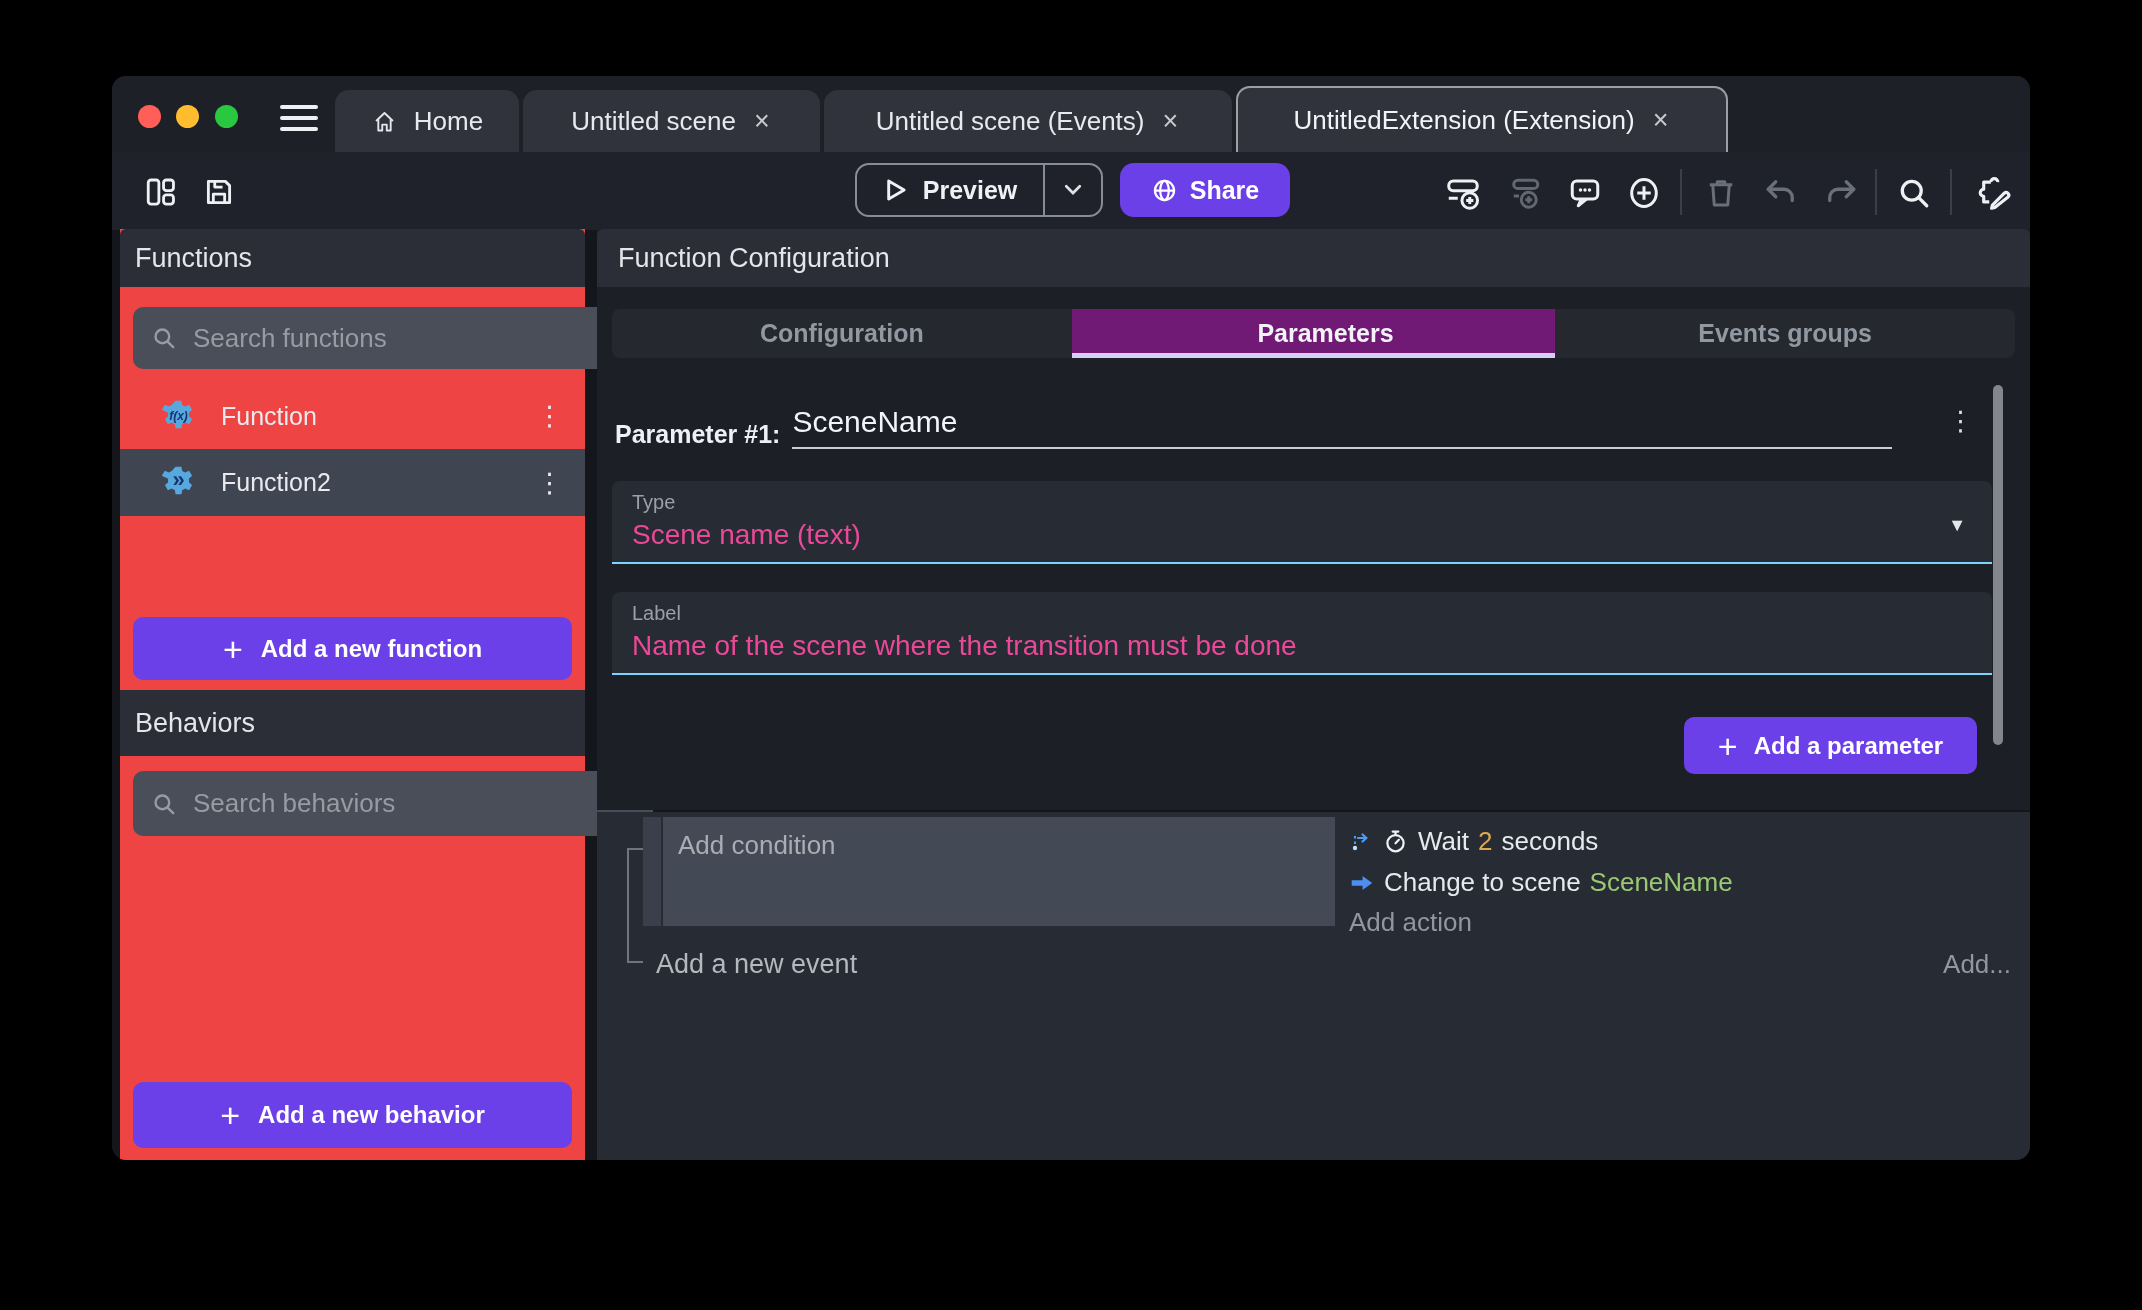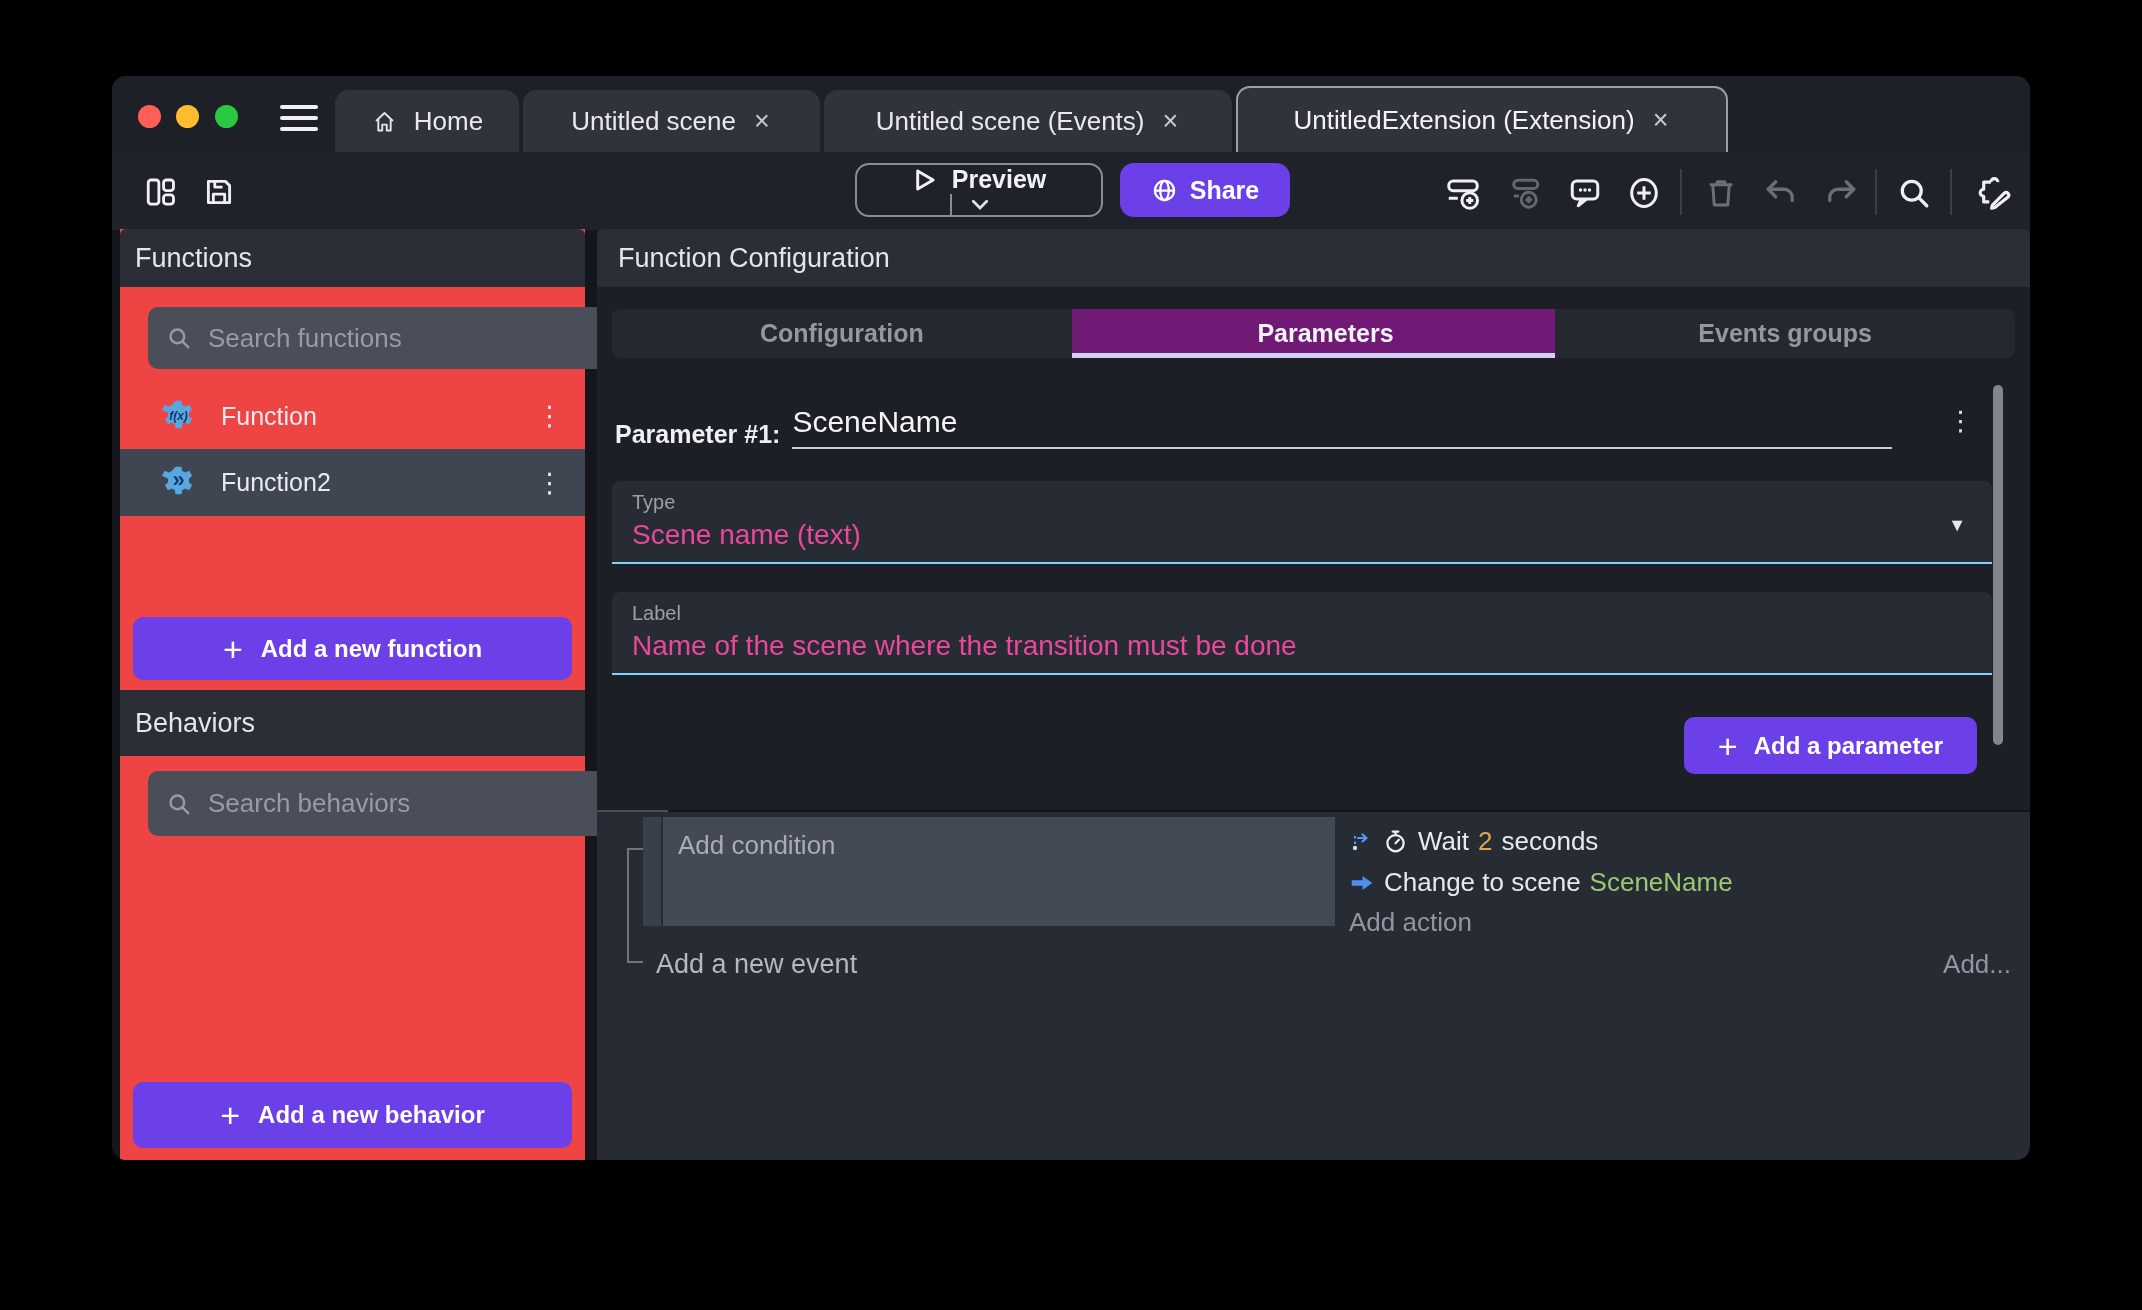--- a/index.html
+++ b/index.html
@@ -28,39 +28,39 @@
   .tab.t1 { left:411px; width:297px; }
   .tab.t2 { left:712px; width:408px; }
   .tab.t3 { left:1124px; width:492px; height:66px; background:#30333b;
             border:2px solid #9ba0a8; border-bottom:none; color:#f2f3f6; }
 
   
   .toolbar { position:absolute; left:0; top:76px; right:0; height:78px; background:#1f222a; }
   .tbtn { position:absolute; top:23px; width:34px; height:34px; cursor:pointer; }
   .tsep { position:absolute; top:17px; width:2px; height:46px; background:#3a3e46; }
   .preview-btn { position:absolute; left:743px; top:11px; width:248px; height:54px;
-                 border:2px solid #888d95; border-radius:14px; display:flex; align-items:center; cursor:pointer;flex-direction:column; }
+                 border:2px solid #888d95; border-radius:14px; display:flex; align-items:center; cursor:pointer; }
   .preview-main { flex:1; display:flex; align-items:center; justify-content:center; gap:14px;
                   color:#f0f1f4; font-size:25px; font-weight:700; height:100%; }
   .preview-caret { width:58px; height:100%; border-left:2px solid #888d95;
                    display:flex; align-items:center; justify-content:center; }
   .share-btn { position:absolute; left:1008px; top:11px; width:170px; height:54px; background:#6C40E8;
                border-radius:14px; display:flex; align-items:center; justify-content:center; gap:12px;
                color:#fff; font-size:25px; font-weight:700; cursor:pointer; }
 
   
   .content { position:absolute; left:0; right:0; top:153px; bottom:0; }
   .sidebar { position:absolute; left:8px; top:0; width:465px; bottom:0; background:#ef4444; }
   .main    { position:absolute; left:485px; right:0; top:0; bottom:0; }
 
   .band { position:absolute; left:0; right:0; height:58px; background:#2b2e36;
           display:flex; align-items:center; color:#e3e6ea; font-size:27px; font-weight:500; }
   .band span { padding-left:15px; }
 
-  .search { position:absolute; left:28px; width:520px; height:62px; background:#4a4e58; border-radius:10px;
+  .search { position:absolute; left:13px; width:520px; height:62px; background:#4a4e58; border-radius:10px;
             display:flex; align-items:center; gap:16px; padding:0 18px; }
   .search input { flex:1; background:transparent; border:none; outline:none;
                   color:#e8eaee; font-size:26px; font-family:inherit; }
   .search input::placeholder { color:#979ca4; }
 
   .fn-row { position:absolute; left:0; right:0; height:66px; display:flex; align-items:center;
             gap:24px; padding-left:40px; cursor:pointer; color:#e8eaee; font-size:25px; font-weight:500; }
   .fn-row.sel { background:#404552; }
   .fn-icon { position:relative; width:37px; height:37px; flex:0 0 37px; }
   .fn-icon .glyph { position:absolute; left:0; top:0; right:0; bottom:0; display:flex; align-items:center;

